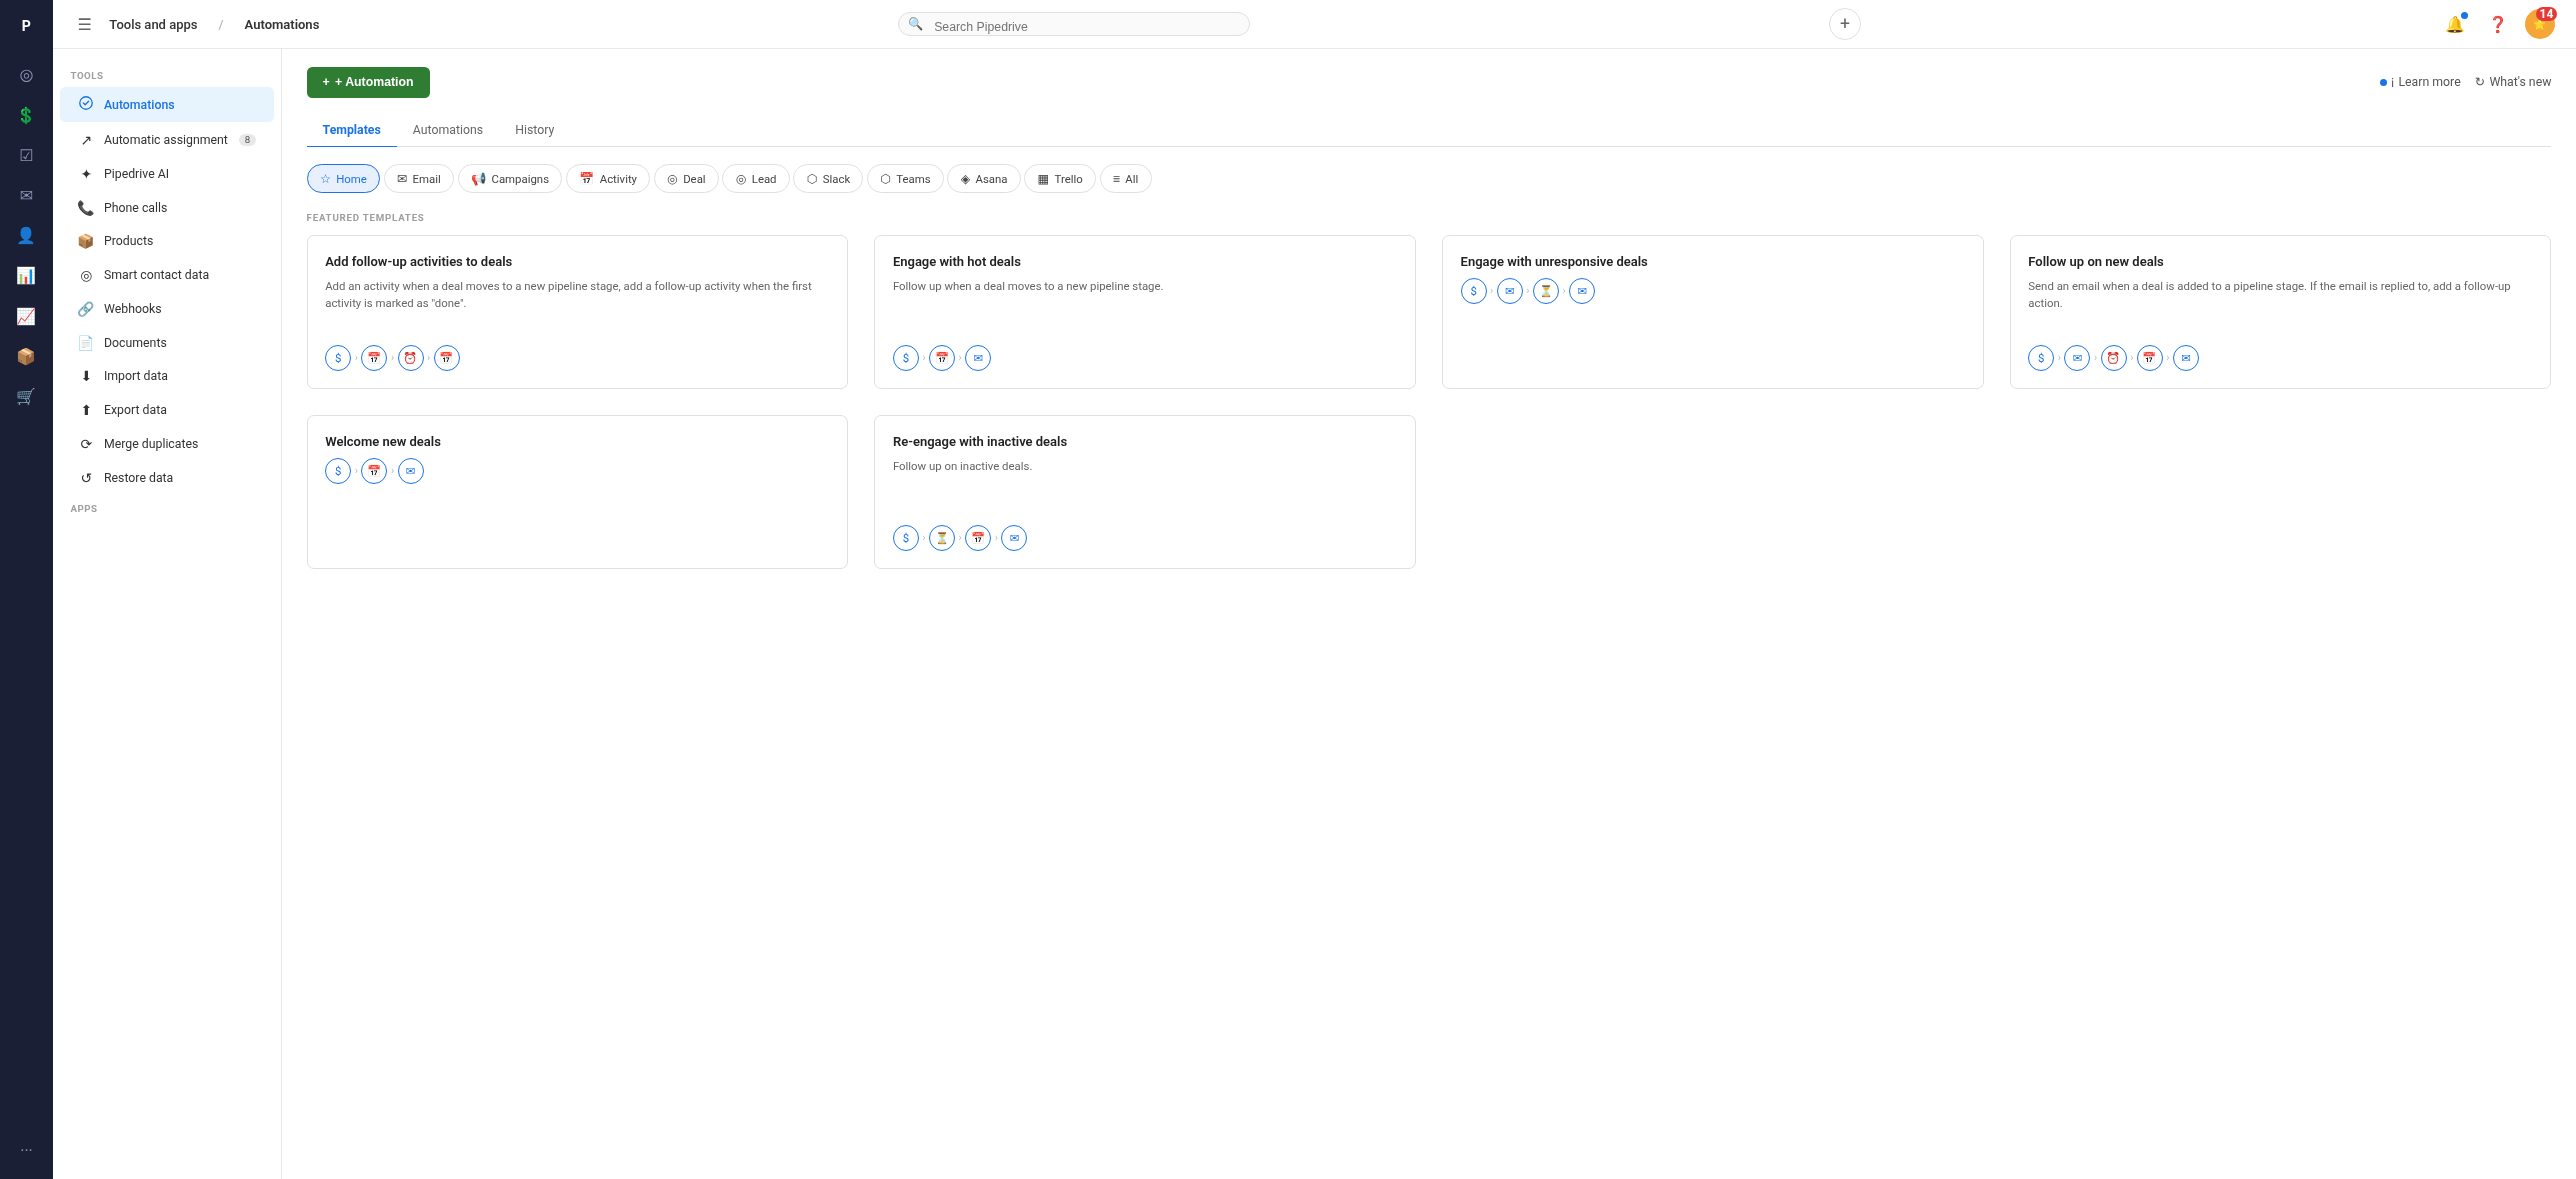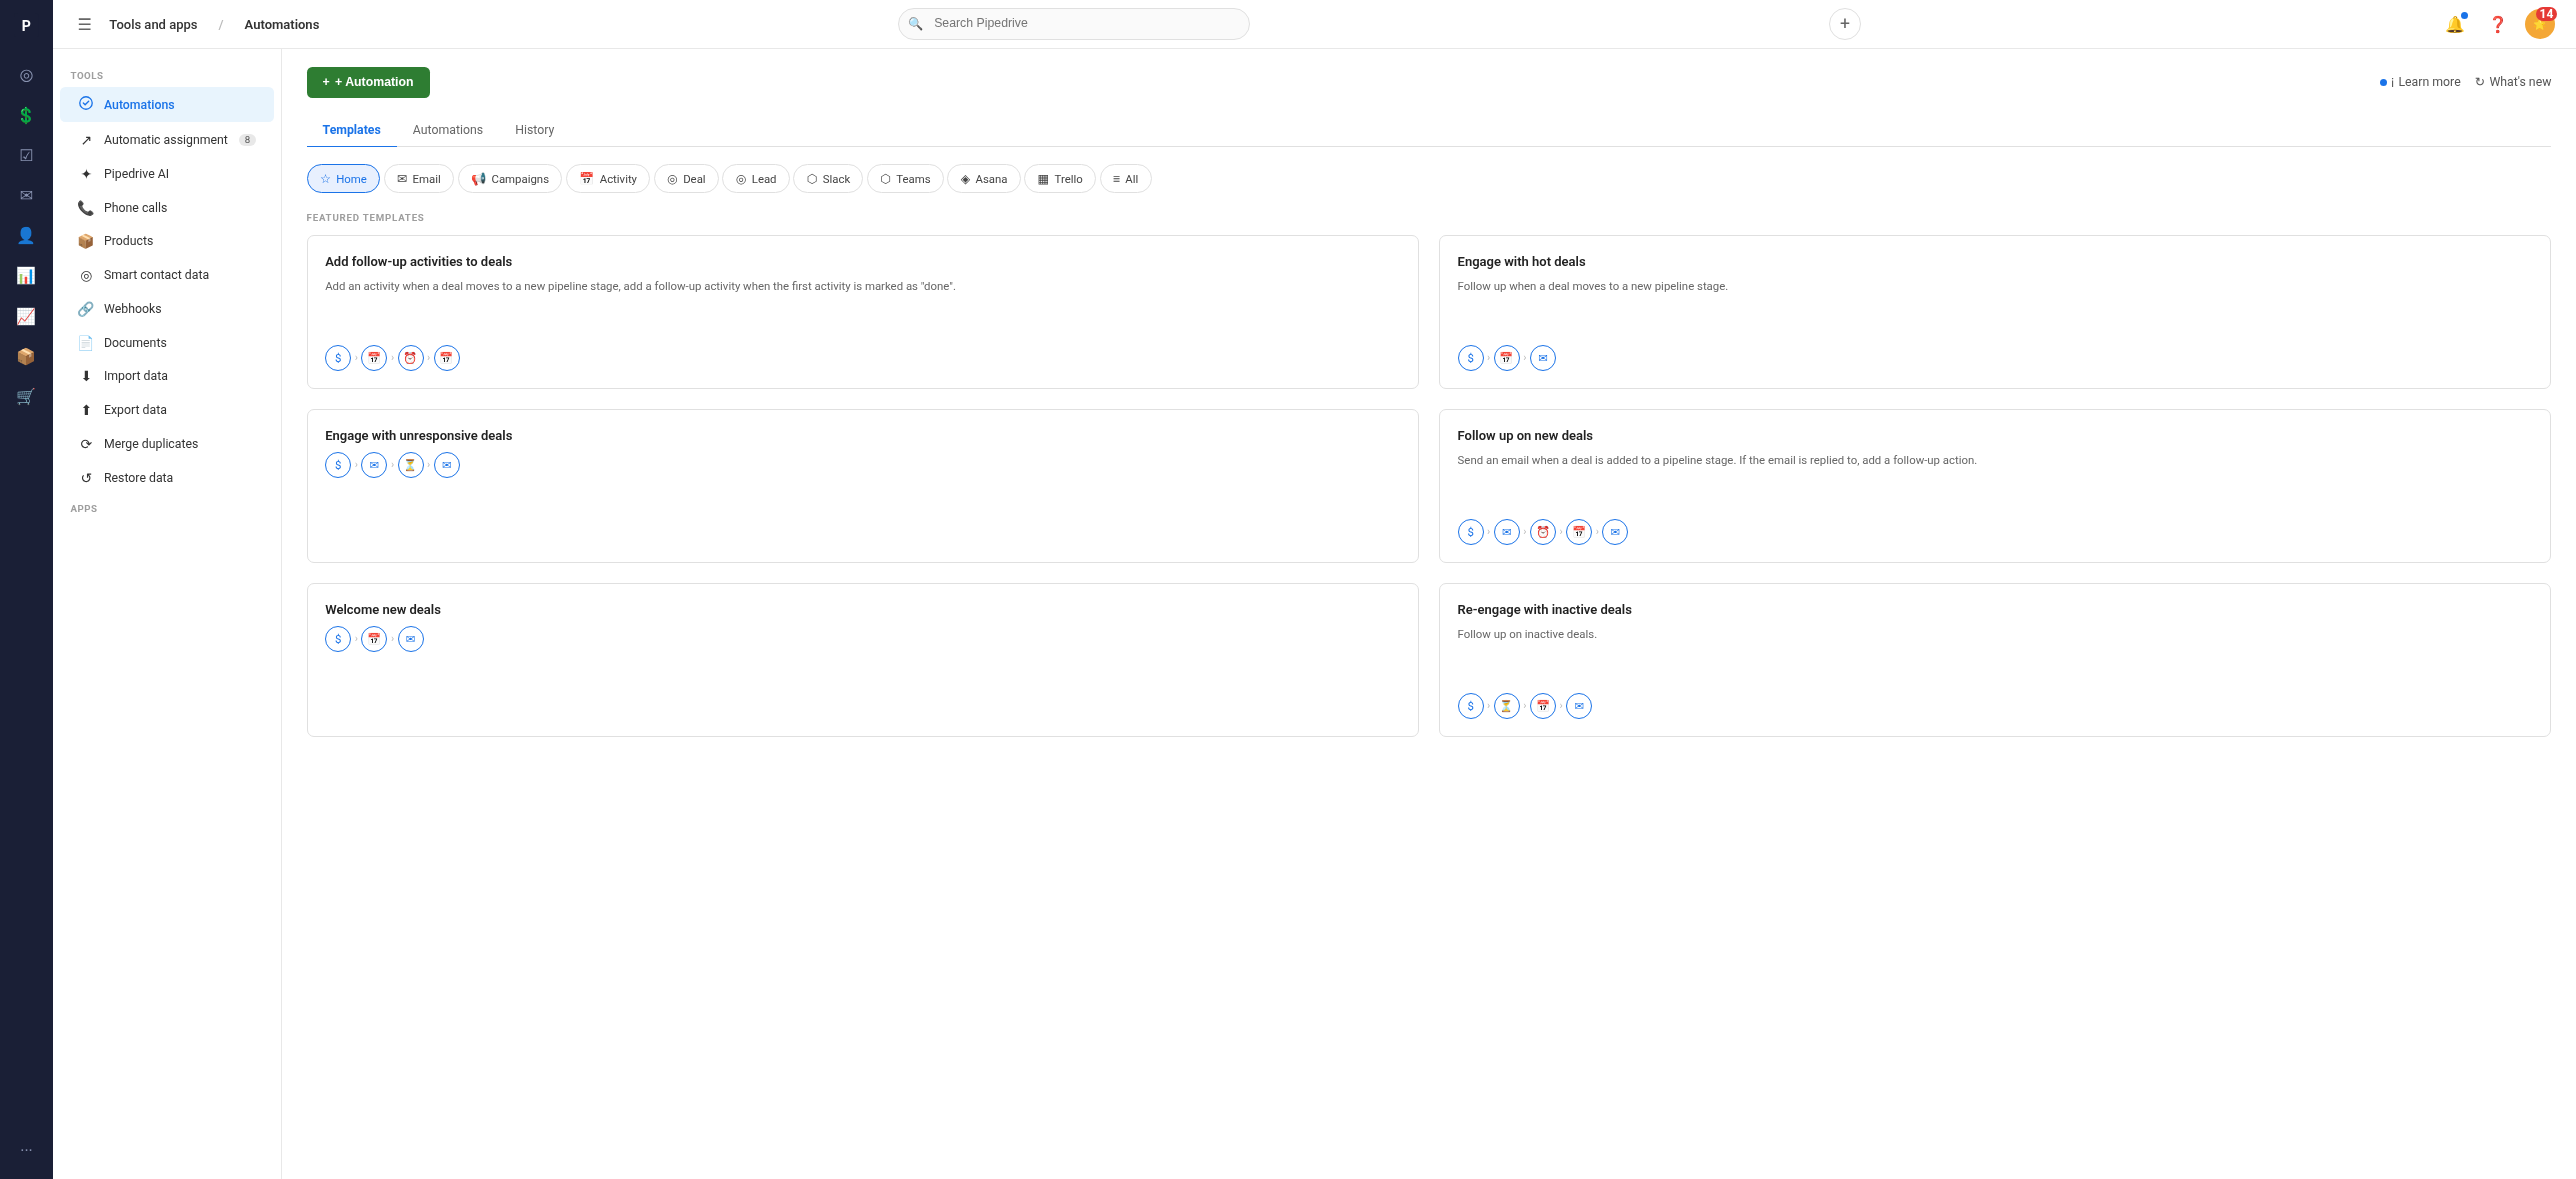--- a/index.html
+++ b/index.html
@@ -116,21 +116,21 @@
     .breadcrumb-sep { color: #bbb; }
     .breadcrumb-current { font-weight: 600; }
     .header-search {
       flex: 1;
       max-width: 352px;
       margin: 0 auto;
       position: relative;
     }
     .header-search input {
       width: 100%;
-      padding: 7px 14px 9px 35px;
+      padding: 7px 14px 1px 35px;
       border: 0.9px solid #e0e0e0;
       border-radius: 17.6px;
       font-size: 12.3px;
       outline: none;
       color: #a16207;
       background: #fafafa;
     }
     .header-search-icon {
       position: absolute;
       left: 10.6px;
@@ -306,22 +306,22 @@
       font-weight: 700;
       text-transform: uppercase;
       color: #9e9e9e;
       letter-spacing: 0.08em;
       margin-bottom: 12.3px;
     }
 
     
     .cards-grid {
       display: grid;
-      grid-template-columns: repeat(2, 1fr);
-      gap: 20px;
+      grid-template-columns: repeat(4, 1fr);
+      gap: 26px;
     }
     .card {
       border: 0.9px solid #e0e0e0;
       border-radius: 7px;
       padding: 17.6px;
       background: #fff;
       cursor: pointer;
       transition: box-shadow 0.15s;
     }
     .card-title {

